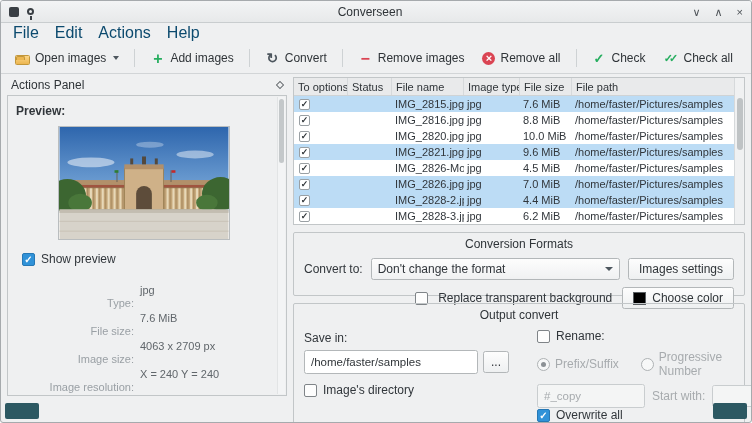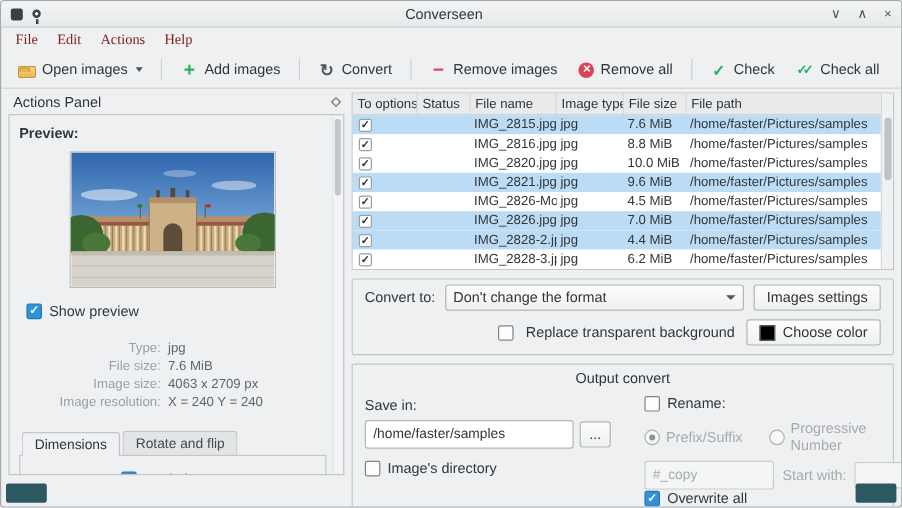--- a/index.html
+++ b/index.html
@@ -14,21 +14,21 @@
   .tb-left { display:flex; gap:8px; align-items:center; z-index:1; }
   .tl-icon { display:inline-block; }
   .app-icon { width:10px; height:10px; background:#3a3f44; border-radius:2px; }
   .pin-icon { width:7px; height:7px; border:2px solid #3a3f44; border-radius:50%; position:relative; }
   .pin-icon::after { content:""; position:absolute; left:1px; top:6px; width:1.5px; height:4px; background:#3a3f44; }
   .tb-right { margin-left:auto; display:flex; gap:14px; z-index:1; }
   .win-ctl { font-size:11px; color:#4d5257; line-height:14px; cursor:default; }
 
   
   .menubar { height:20px; display:flex; align-items:center; padding:0 4px; }
-  .menu-item { padding:2px 8px; font-size:12px; color:#7f1d1d; background:none; border:none; font-family:Liberation Serif, serif; }
+  .menu-item { padding:2px 8px; font-size:16px; color:#0c4a6e; background:none; border:none; font-family:Liberation Sans, sans-serif; }
 
   
   .toolbar { height:31px; display:flex; align-items:center; padding:0 6px; border-bottom:1px solid #d2d5d7; gap:2px; }
   .tool-btn { display:flex; align-items:center; gap:5px; padding:4px 8px; border:none; background:none; border-radius:3px; font-family:inherit; font-size:12px; color:#2f3438; }
   .separator { width:1px; height:18px; background:#ced2d4; margin:0 5px; }
   .ticon { width:15px; height:15px; display:inline-flex; align-items:center; justify-content:center; position:relative; font-size:13px; }
   .folder-open-icon { width:15px; height:10px; background:linear-gradient(#fcd687,#ecb650); border:1px solid #c3973a; border-radius:1.5px; margin-top:4px; }
   .folder-open-icon::before { content:""; position:absolute; top:0px; left:0; width:7px; height:3px; background:#ecb650; border:1px solid #c3973a; border-bottom:none; border-radius:2px 2px 0 0; }
   .add-icon::before { content:"+"; color:#27ae60; font-weight:bold; font-size:16px; line-height:13px; }
   .convert-icon::before { content:"↻"; color:#4d565e; font-weight:bold; font-size:14px; }
@@ -50,21 +50,21 @@
   .panel-scroll { position:absolute; right:1px; top:1px; bottom:1px; width:8px; background:#f3f4f5; border-left:1px solid #e2e4e5; }
   .panel-scroll .thumb { position:absolute; top:2px; left:1px; width:5px; height:64px; background:#c4c8ca; border-radius:3px; }
   .preview-label { font-weight:bold; font-size:12px; margin:2px 0 8px 0; }
   .preview-wrap { align-self:center; width:172px; height:114px; border:1px solid #b9bdbf; background:#fff; }
   .preview-wrap svg { display:block; }
   .cb-row { display:flex; align-items:center; gap:6px; margin:12px 0 4px 6px; }
   .cb { width:13px; height:13px; border:1px solid #7f8488; border-radius:2px; background:#fdfdfd; display:inline-flex; align-items:center; justify-content:center; flex:none; }
   .cb.checked { background:#3092d8; border-color:#2678b5; }
   .cb.checked::after { content:"✓"; color:#fff; font-size:10px; font-weight:bold; line-height:11px; }
   .meta { margin:14px 0 4px 0; display:grid; grid-template-columns:118px auto; column-gap:6px; row-gap:3px; font-size:11px; }
-  .meta-label { text-align:right; color:#9aa0a5; }
+  .meta-label { text-align:right; color:#9aa0a5;margin-top:13px; }
   .meta-value { text-align:left; color:#60666b; }
   .tabs { display:flex; margin-top:14px; padding-left:2px; }
   .tab { padding:4px 10px 3px 10px; font-size:11.5px; border:1px solid #c2c6c8; border-bottom:none; background:#e2e4e6; color:#43484d; border-radius:3px 3px 0 0; margin-right:2px; font-family:inherit; }
   .tab.active { background:#eff0f1; color:#2f3438; position:relative; top:1px; }
   .tab-content { border:1px solid #c2c6c8; flex:1; padding-top:10px; display:flex; justify-content:center; }
   .scale-row { display:flex; align-items:center; gap:6px; height:18px; }
 
   
   .right-col { flex:1; display:flex; flex-direction:column; gap:7px; min-width:0; }
 
@@ -389,20 +389,21 @@
                 <div class="cell w5">/home/faster/Pictures/samples</div>
               </div>
             </div>
         </div>
         <div class="vscroll">
             <div class="thumb"></div>
           </div>
       </div>
 
       <div class="group conv-group">
+        <div class="group-title">Conversion Formats</div>
         <div class="conv-row1">
           <span class="field-label">Convert to:</span>
           <div class="combo">
             <span class="combo-text">Don't change the format</span>
             <span class="combo-arrow"></span>
           </div>
           <button class="btn">Images settings</button>
         </div>
         <div class="conv-row2">
           <span class="cb"></span>

